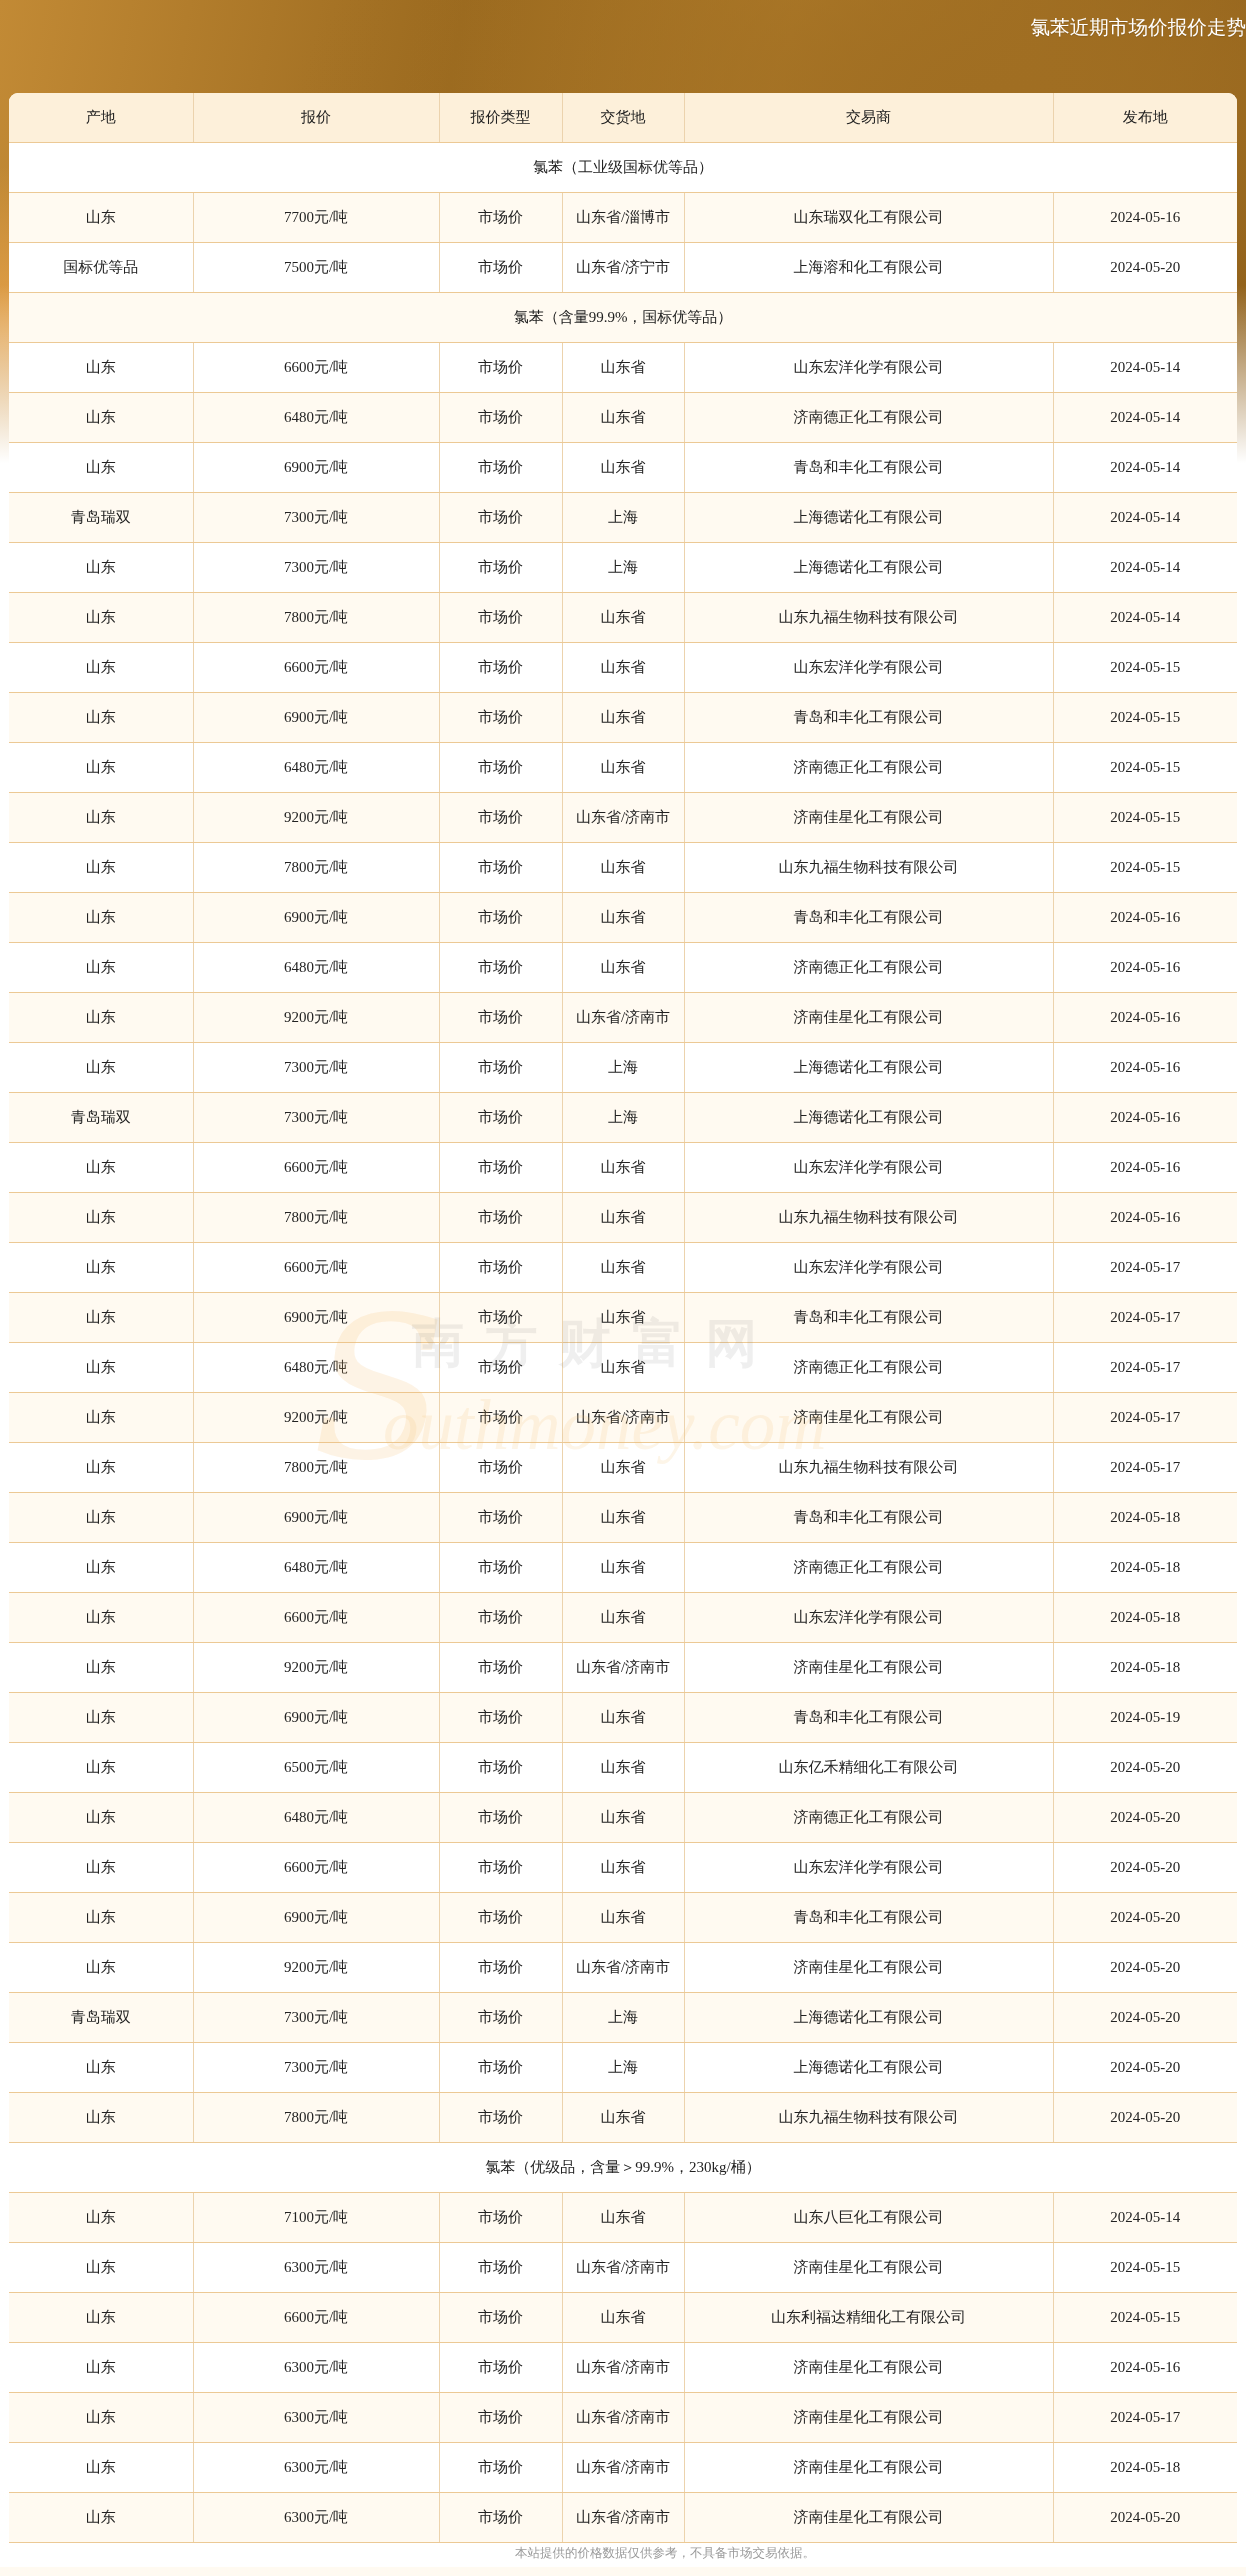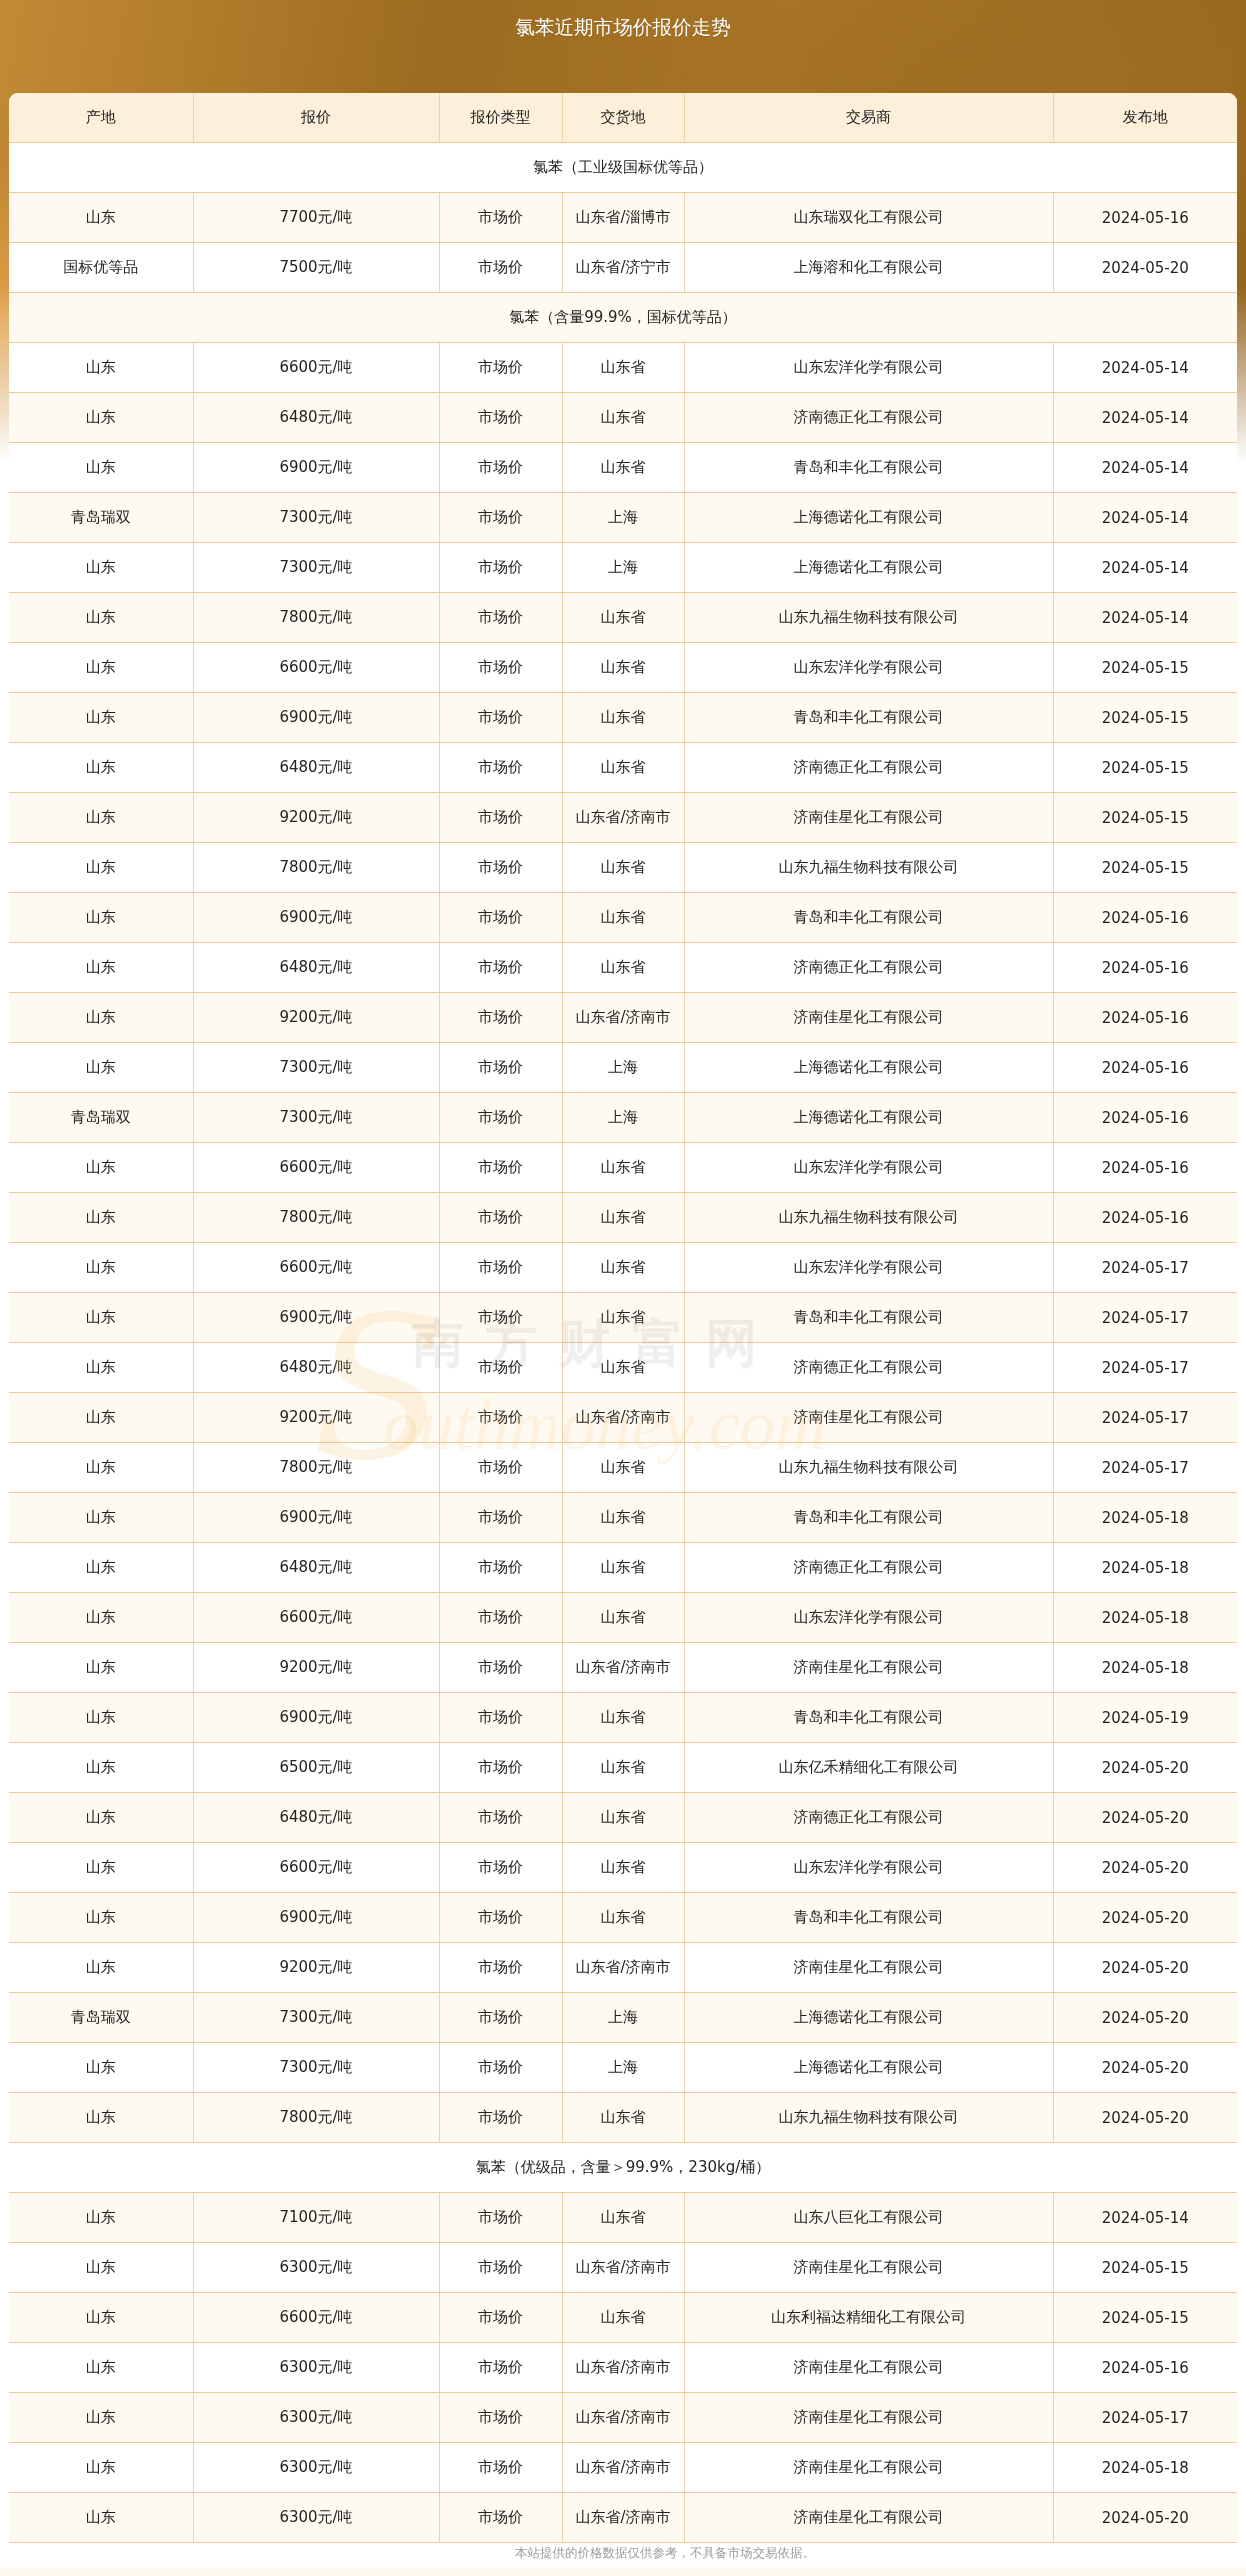--- a/index.html
+++ b/index.html
@@ -16,30 +16,31 @@
     background:
       radial-gradient(ellipse at 8% 70%, #e6a24a 0%, rgba(230,162,74,0) 35%),
       radial-gradient(ellipse at 80% 20%, #a06e22 0%, rgba(160,110,34,0) 50%),
       linear-gradient(100deg, #c28a35 0%, #9b6a1f 35%, #b07c2a 60%, #8e5f1a 100%);
   }
   .banner-fade {
     position: absolute; left: 0; top: 285px; width: 1246px; height: 178px;
     background: linear-gradient(180deg, rgba(255,255,255,0) 0%, #ffffff 100%);
   }
   .title {
-    position: absolute; left: 0; top: 12.5px; width: 1246px; text-align: center;
+    position: absolute; left: 0; top: 12.5px; width: 1246px; text-align: right;
     color: #ffffff; font-size: 19.6px; line-height: 30px;
     text-shadow: 0 0.9px 0.9px rgba(0,0,0,0.15);
   }
   .title div { height: 30px; }
   .table-wrap {
     position: absolute; left: 9px; top: 93px; width: 1228px;
     border-radius: 9px 9px 0 0;
     overflow: hidden;
     background: #fff;
+    font-family: Liberation Serif, serif;
   }
   table {
     width: 1228px; border-collapse: collapse; table-layout: fixed;
     font-size: 15px; color: #222;
   }
   th, td {
     height: 49px; text-align: center; vertical-align: middle;
     border-bottom: 1.8px solid #ecc995;
     border-right: 0.9px solid #ecd3ad;
     padding: 0; white-space: nowrap;

